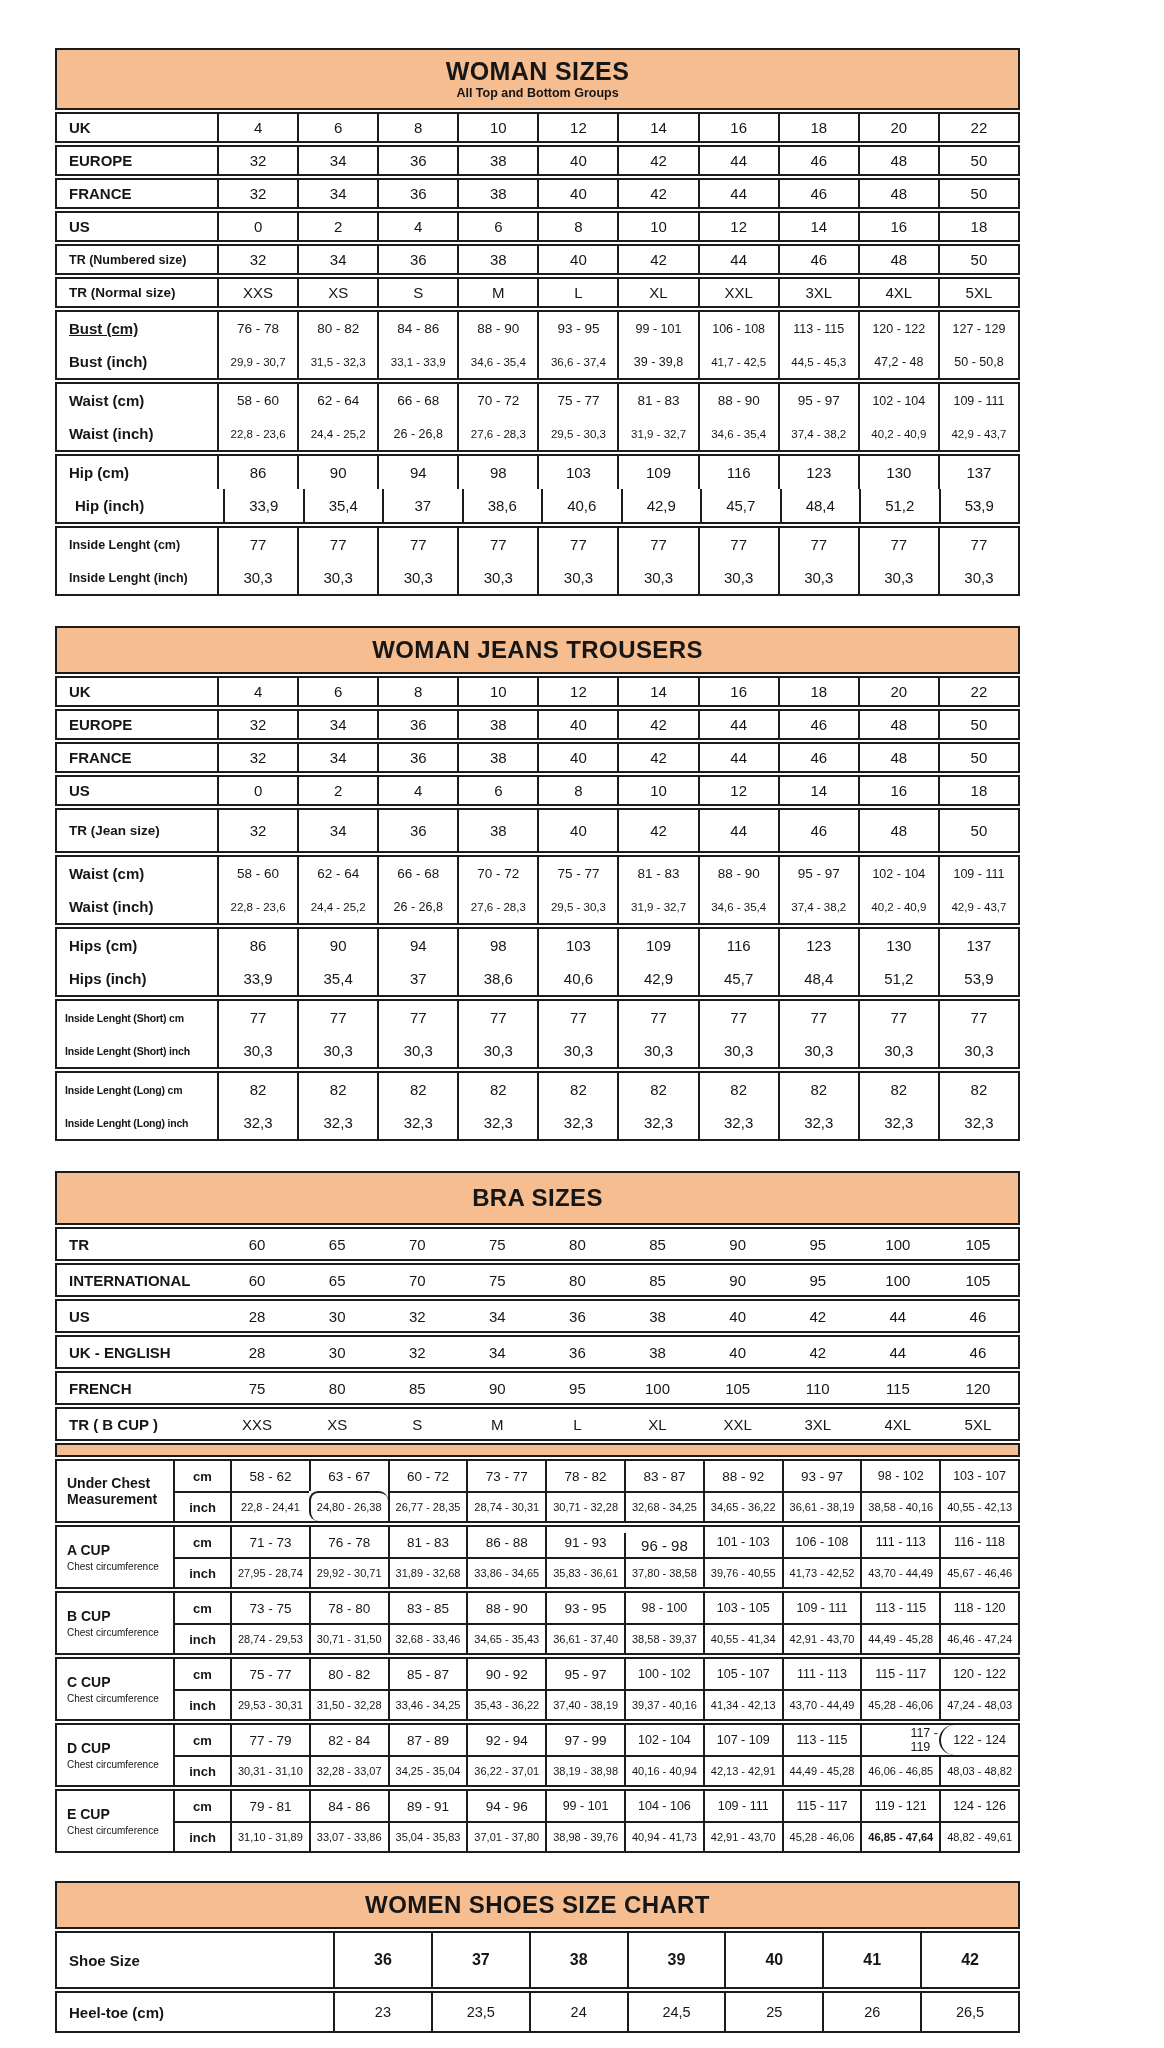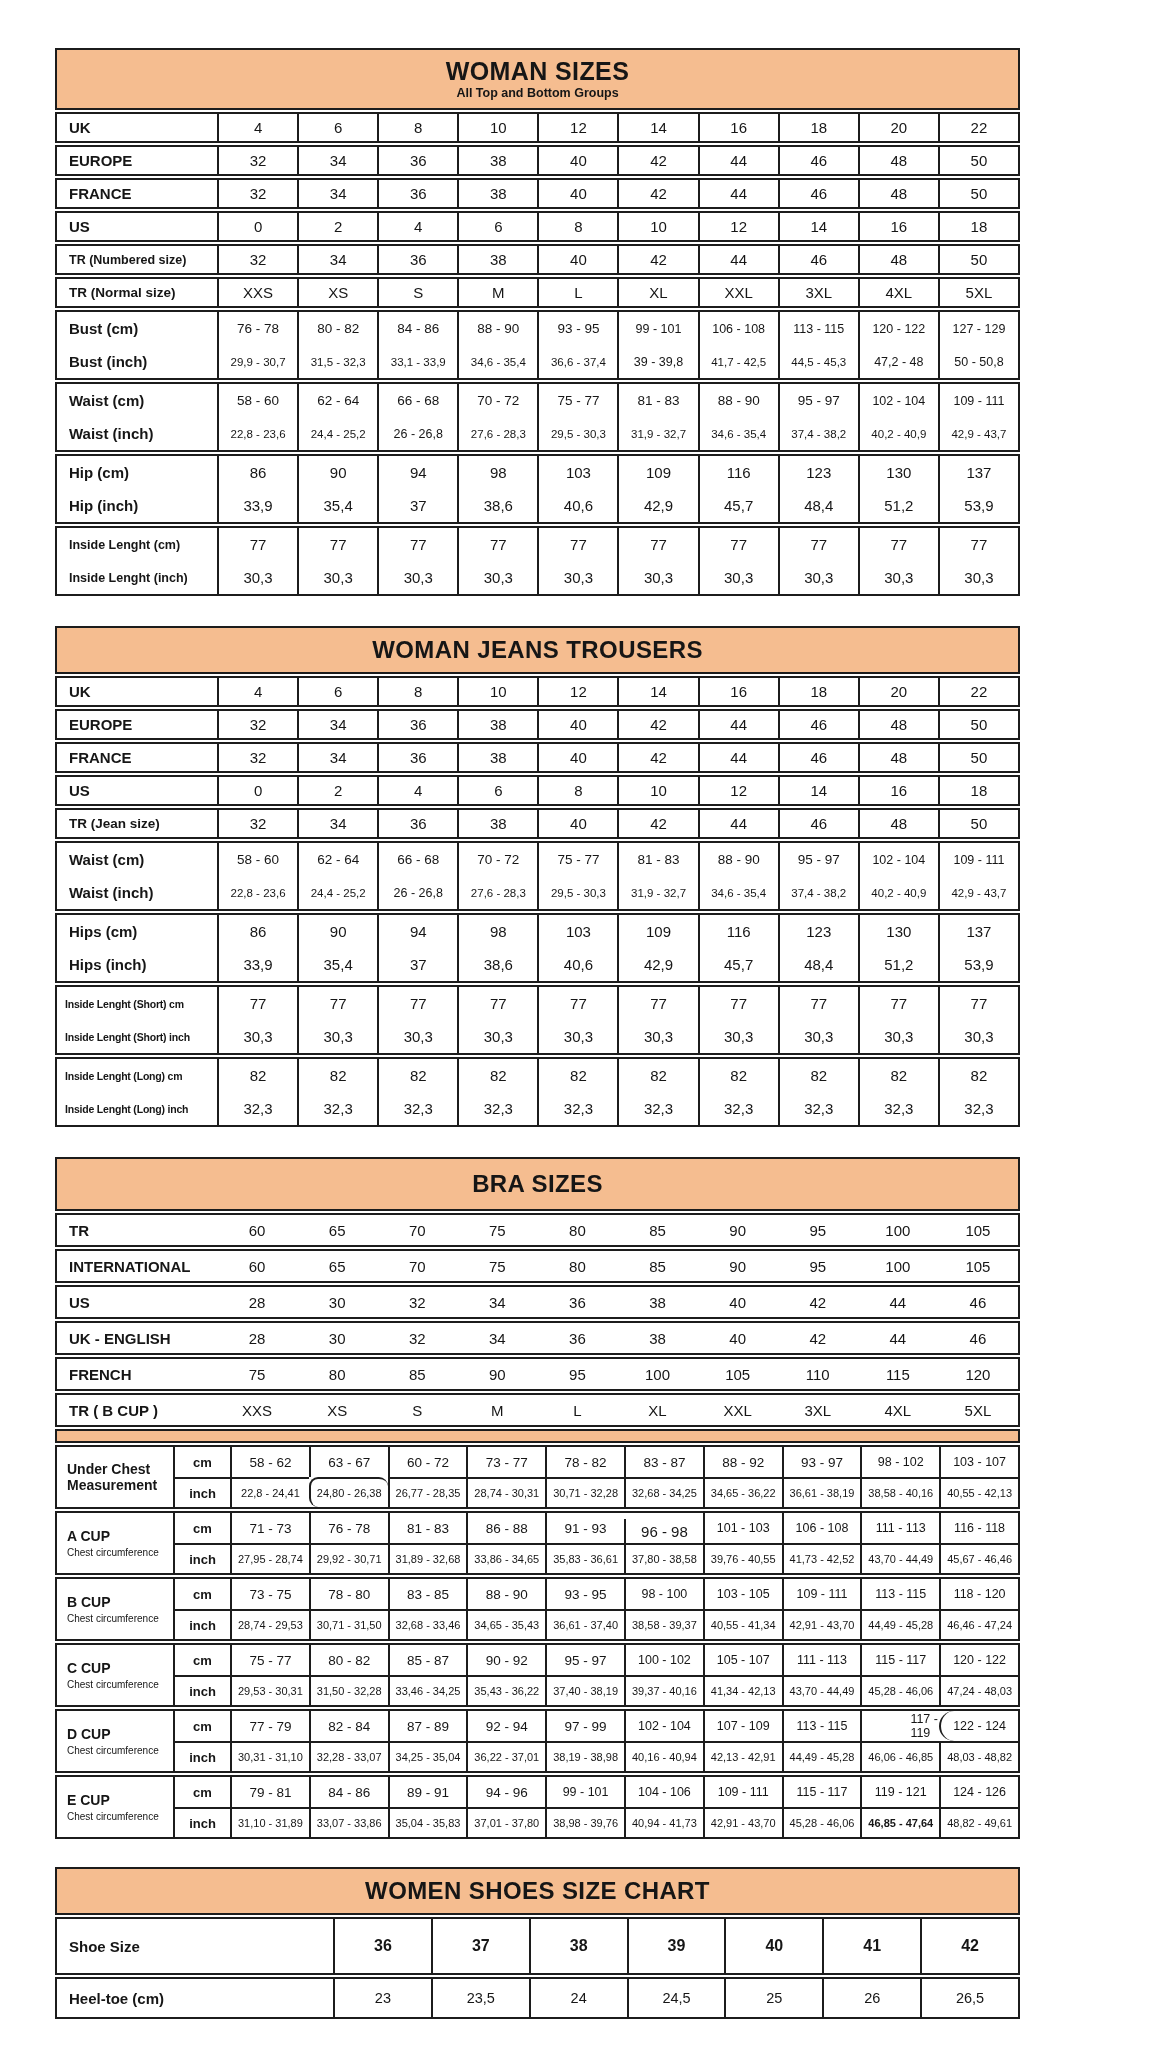--- a/index.html
+++ b/index.html
@@ -131,21 +131,21 @@
           <div class="cell val vl" style="font-size: 15px;">L</div>
           <div class="cell val vl" style="font-size: 15px;">XL</div>
           <div class="cell val vl" style="font-size: 15px;">XXL</div>
           <div class="cell val vl" style="font-size: 15px;">3XL</div>
           <div class="cell val vl" style="font-size: 15px;">4XL</div>
           <div class="cell val vl" style="font-size: 15px;">5XL</div>
         </div>
       </div>
       <div class="rowbox">
         <div class="trow" style="grid-template-columns: 160px repeat(10, 1fr); height: 33px;">
-          <div class="cell lab" style="font-size: 15px;">Bust (cm)</div>
+          <div class="cell lab" style="font-size: 15px; text-decoration: underline;">Bust (cm)</div>
           <div class="cell val vl" style="font-size: 13.5px;">76 - 78</div>
           <div class="cell val vl" style="font-size: 13.5px;">80 - 82</div>
           <div class="cell val vl" style="font-size: 13.5px;">84 - 86</div>
           <div class="cell val vl" style="font-size: 13.5px;">88 - 90</div>
           <div class="cell val vl" style="font-size: 13.5px;">93 - 95</div>
           <div class="cell val vl" style="font-size: 12.5px;">99 - 101</div>
           <div class="cell val vl" style="font-size: 12.5px;">106 - 108</div>
           <div class="cell val vl" style="font-size: 12.5px;">113 - 115</div>
           <div class="cell val vl" style="font-size: 12.5px;">120 - 122</div>
           <div class="cell val vl" style="font-size: 12.5px;">127 - 129</div>
@@ -199,21 +199,21 @@
           <div class="cell val vl" style="font-size: 15px;">90</div>
           <div class="cell val vl" style="font-size: 15px;">94</div>
           <div class="cell val vl" style="font-size: 15px;">98</div>
           <div class="cell val vl" style="font-size: 15px;">103</div>
           <div class="cell val vl" style="font-size: 15px;">109</div>
           <div class="cell val vl" style="font-size: 15px;">116</div>
           <div class="cell val vl" style="font-size: 15px;">123</div>
           <div class="cell val vl" style="font-size: 15px;">130</div>
           <div class="cell val vl" style="font-size: 15px;">137</div>
         </div>
-        <div class="trow" style="grid-template-columns: 160px repeat(10, 1fr); height: 33px;">
+        <div class="trow" style="grid-template-columns: 160px repeat(10, 1fr); height: 33px; margin-left: 6px;">
           <div class="cell lab" style="font-size: 15px;">Hip (inch)</div>
           <div class="cell val vl" style="font-size: 15px;">33,9</div>
           <div class="cell val vl" style="font-size: 15px;">35,4</div>
           <div class="cell val vl" style="font-size: 15px;">37</div>
           <div class="cell val vl" style="font-size: 15px;">38,6</div>
           <div class="cell val vl" style="font-size: 15px;">40,6</div>
           <div class="cell val vl" style="font-size: 15px;">42,9</div>
           <div class="cell val vl" style="font-size: 15px;">45,7</div>
           <div class="cell val vl" style="font-size: 15px;">48,4</div>
           <div class="cell val vl" style="font-size: 15px;">51,2</div>
@@ -308,21 +308,21 @@
           <div class="cell val vl" style="font-size: 15px;">6</div>
           <div class="cell val vl" style="font-size: 15px;">8</div>
           <div class="cell val vl" style="font-size: 15px;">10</div>
           <div class="cell val vl" style="font-size: 15px;">12</div>
           <div class="cell val vl" style="font-size: 15px;">14</div>
           <div class="cell val vl" style="font-size: 15px;">16</div>
           <div class="cell val vl" style="font-size: 15px;">18</div>
         </div>
       </div>
       <div class="rowbox">
-        <div class="trow" style="grid-template-columns: 160px repeat(10, 1fr); height: 27px;">
+        <div class="trow" style="grid-template-columns: 160px repeat(10, 1fr); height: 41px;">
           <div class="cell lab" style="font-size: 13.5px;">TR (Jean size)</div>
           <div class="cell val vl" style="font-size: 15px;">32</div>
           <div class="cell val vl" style="font-size: 15px;">34</div>
           <div class="cell val vl" style="font-size: 15px;">36</div>
           <div class="cell val vl" style="font-size: 15px;">38</div>
           <div class="cell val vl" style="font-size: 15px;">40</div>
           <div class="cell val vl" style="font-size: 15px;">42</div>
           <div class="cell val vl" style="font-size: 15px;">44</div>
           <div class="cell val vl" style="font-size: 15px;">46</div>
           <div class="cell val vl" style="font-size: 15px;">48</div>

